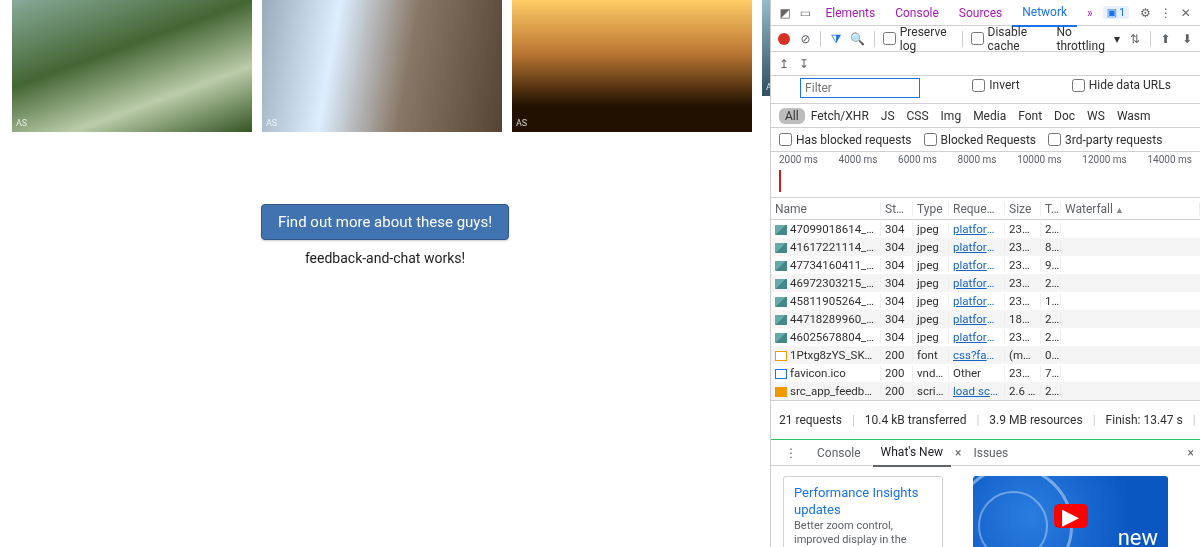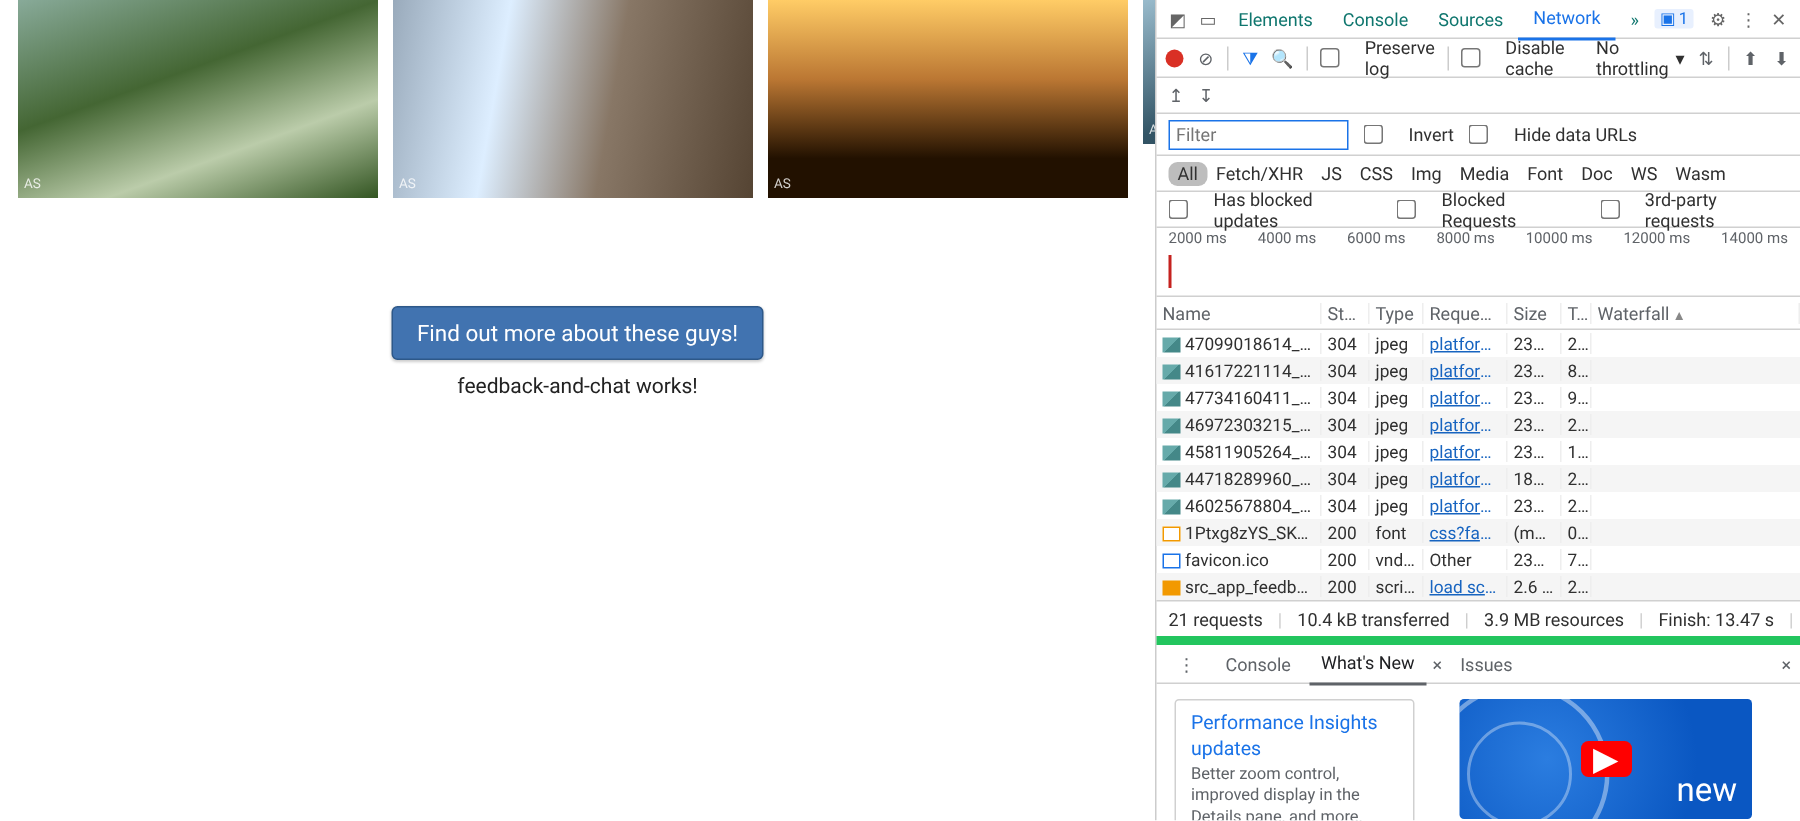--- a/index.html
+++ b/index.html
@@ -10,33 +10,33 @@
 .ph { background: #667; border-radius: 0; position: relative; overflow: hidden; }
 .ph span.tag { position: absolute; bottom: 4px; left: 4px; color: #fff; font-size: 9px; opacity: .8; }
 .cta { margin: 28px auto 0; display: block; background: #4173b0; color: #fff; border: 1px solid #2d5889; border-radius: 4px; padding: 8px 16px; font-size: 15px; cursor: pointer; box-shadow: 0 1px 2px rgba(0,0,0,.2); }
 .msg { text-align: center; margin-top: 10px; font-size: 14px; color: #222; }
 
 
 .dt { width: 430px; height: 547px; border-left: 1px solid #ccc; display: flex; flex-direction: column; font-size: 12px; color: #303030; }
 .dt-row { display: flex; align-items: center; border-bottom: 1px solid #d0d0d0; }
 .dt-tabs { height: 26px; padding: 0 4px; gap: 0; }
 .dt-tabs .icon { width: 22px; text-align: center; color: #666; cursor: pointer; }
-.dt-tab { padding: 0 10px; line-height: 26px; color: #0f766e; cursor: pointer; }
+.dt-tab { padding: 0 10px; line-height: 26px; color: #a21caf; cursor: pointer; }
 .dt-tab.active { color: #1a73e8; border-bottom: 2px solid #1a73e8; margin-bottom: -1px; text-align: right; }
 .dt-tabs .spacer { flex: 1; }
 .badge { background: #e8f0fe; color: #1a73e8; border-radius: 2px; padding: 0 4px; font-size: 11px; margin-right: 6px; display: inline-flex; align-items: center; gap: 2px; }
 .dt-toolbar { height: 26px; padding: 0 6px; gap: 8px; }
 .dt-toolbar .ic { width: 16px; height: 16px; display: inline-flex; align-items: center; justify-content: center; color: #5f6368; cursor: pointer; }
 .rec { width: 12px; height: 12px; border-radius: 50%; background: #d93025; }
-.chk { display: flex; align-items: center; gap: 17px; color: #303030; }
+.chk { display: flex; align-items: center; gap: 4px; color: #303030; }
 .chk input { margin: 0; }
 .throt { color: #303030; display: flex; align-items: center; gap: 2px; }
 .dt-toolbar2 { height: 24px; padding: 0 8px; gap: 10px; }
 .arrow-ic { color: #5f6368; }
-.dt-filter { height: 28px; padding: 2px 8px; gap: 10px; flex-wrap: wrap; }
+.dt-filter { height: 28px; padding: 2px 8px; gap: 10px; flex-wrap: wrap; flex-direction: column; }
 .filter-input { width: 120px; height: 20px; border: 1px solid #1a73e8; padding: 0 4px; font-size: 12px; }
 .dt-types { height: 24px; padding: 0 8px; gap: 0; }
 .type-pill { padding: 1px 6px; border-radius: 6px; cursor: pointer; color: #303030; }
 .type-pill.active { background: #bdbdbd; }
 .dt-checks { height: 24px; padding: 0 8px; gap: 12px; }
 
 .timeline { height: 46px; border-bottom: 1px solid #d0d0d0; position: relative; }
 .timeline .ticks { display: flex; justify-content: space-between; padding: 2px 8px; color: #5f6368; font-size: 10px; }
 .timeline .bar { position: absolute; left: 8px; top: 18px; width: 2px; height: 22px; background: #c5221f; }
 
@@ -47,21 +47,21 @@
 .net-body { flex: 0 0 auto; }
 .net-row { display: flex; height: 18px; align-items: center; font-size: 11.5px; }
 .net-row:nth-child(even) { background: #f5f5f5; }
 .net-row .c-i { color: #1764c0; text-decoration: underline; cursor: pointer; }
 .file-ic { display: inline-block; width: 12px; height: 10px; margin-right: 3px; vertical-align: middle; }
 .fi-img { background: linear-gradient(135deg,#6aa 50%,#488 50%); }
 .fi-font { border: 1px solid #f29900; background: #fff; }
 .fi-doc { border: 1px solid #1a73e8; background: #fff; }
 .fi-js { background: #f29900; }
 
-.status-bar { height: 30px; border-top: 1px solid #d0d0d0; border-bottom: 6px solid #22c55e; display: flex; align-items: center; gap: 10px; padding: 0 8px; color: #303030; white-space: nowrap; overflow: hidden; }
+.status-bar { height: 40px; border-top: 1px solid #d0d0d0; border-bottom: 1px solid #22c55e; display: flex; align-items: center; gap: 10px; padding: 0 8px; color: #303030; white-space: nowrap; overflow: hidden; }
 
 .drawer-tabs { height: 26px; display: flex; align-items: center; border-bottom: 1px solid #d0d0d0; padding: 0 6px; gap: 4px; }
 .drawer-tabs .dtab { padding: 0 8px; line-height: 26px; color: #5f6368; cursor: pointer; }
 .drawer-tabs .dtab.active { color: #202124; border-bottom: 2px solid #5f6368; margin-bottom: -1px; }
 .drawer-tabs .x { color: #5f6368; cursor: pointer; }
 .drawer-tabs .spacer { flex: 1; }
 .drawer-sub { padding: 4px 10px; border-bottom: 1px solid #d0d0d0; color: #303030; }
 
 .whatsnew { flex: 1; display: flex; gap: 30px; padding: 10px 12px; overflow: hidden; }
 .wn-card { border: 1px solid #d0d0d0; border-radius: 3px; padding: 8px 10px; width: 160px; font-size: 12px; }
@@ -192,21 +192,21 @@
       <span class="type-pill">Media</span>
       <span class="type-pill">Font</span>
       <span class="type-pill">Doc</span>
       <span class="type-pill">WS</span>
       <span class="type-pill">Wasm</span>
     </div>
 
   <div class="dt-row dt-checks">
     <label class="chk">
         <input type="checkbox" style="">
-        <span>Has blocked updates</span>
+        <span>Has blocked requests</span>
       </label>
     <label class="chk">
         <input type="checkbox" style="">
         <span>Blocked Requests</span>
       </label>
     <label class="chk">
         <input type="checkbox" style="">
         <span>3rd-party requests</span>
       </label>
   </div>

